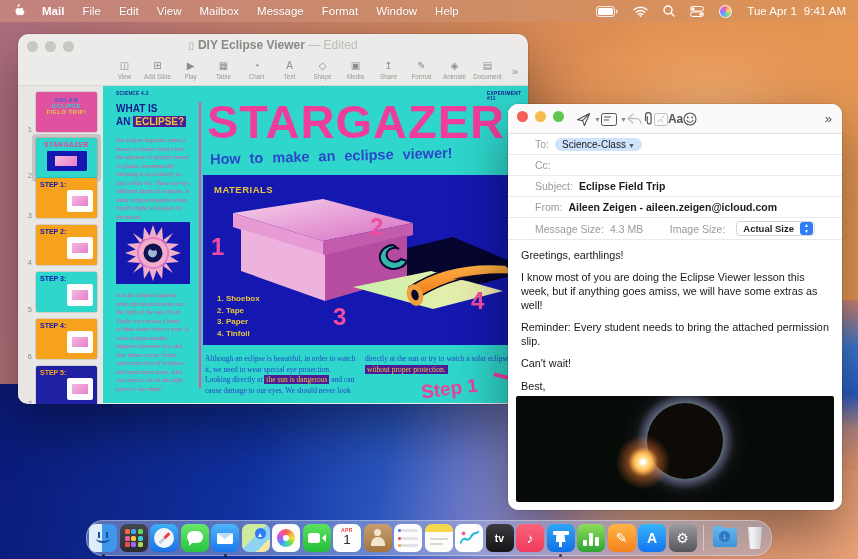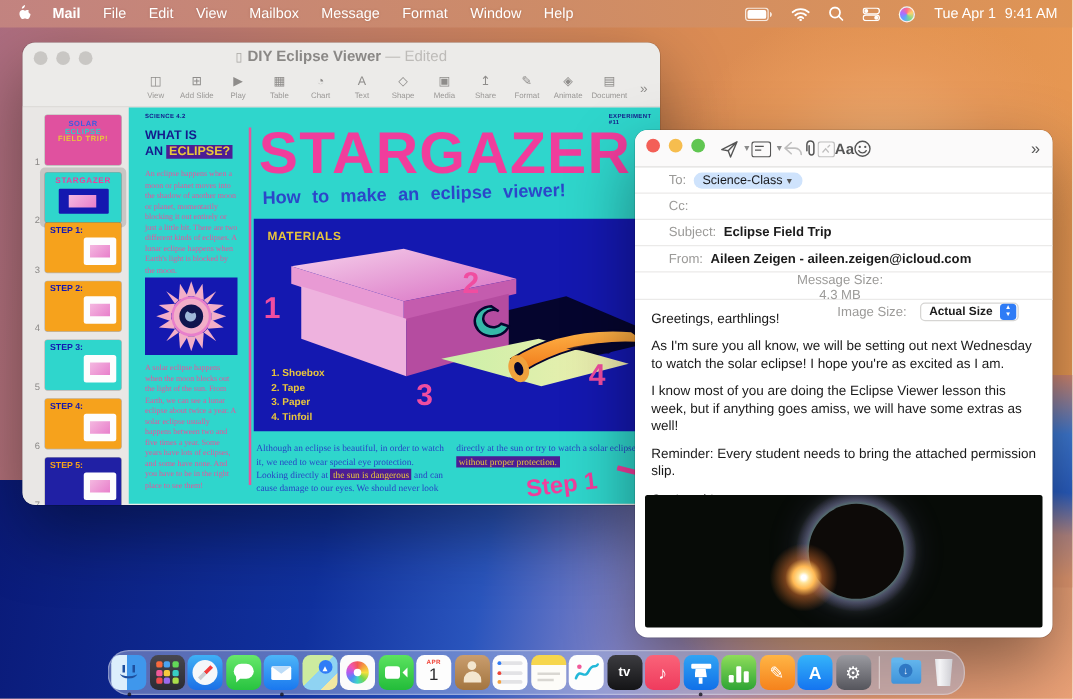--- a/index.html
+++ b/index.html
@@ -101,21 +101,21 @@
   .ml-ic .chev { font-size:7px; color:#8a8a8a; margin-left:3px; }
   .ml-aa { font-size:12px; color:#555; font-weight:bold; }
   .ml-more { position:absolute; right:10px; top:7px; font-size:13px; color:#555; }
   .fields { background:#fff; }
   .frow { position:relative; height:21px; border-bottom:1px solid #ebeae9; display:flex; align-items:center; padding:0 27px; font-size:10.5px; }
   .flabel { color:#9b9a98; margin-right:6px; }
   .fvalue { color:#1c1c1c; }
   .fvalue.b { font-weight:bold; }
   .pill { background:#cfe3fc; border-radius:8px; padding:1px 7px; font-size:10px; color:#17171a; }
   .pill .chev { font-size:7px; color:#555; margin-left:2px; }
-  .size-row { height:22px;flex-direction:column; }
+  .size-row { height:22px; }
   .img-size { margin-left:auto; display:flex; align-items:center; gap:5px; }
   .select { border:1px solid #d6d5d3; border-radius:4px; display:flex; align-items:center; height:15px; padding-left:6px; font-size:9.5px; font-weight:bold; color:#1c1c1c; }
   .stepper { width:13px; height:13px; margin-left:6px; margin-right:1px; border-radius:3px; background:#2f7cf6; color:#fff; font-size:5px; line-height:6px; text-align:center; }
   .ml-body { padding:9px 13px 0; font-size:10.8px; color:#1a1a1a; line-height:1.28; }
   .ml-body p { margin-bottom:8.5px; white-space:pre-line; }
   .attach { position:absolute; left:8px; bottom:8px; width:318px; height:106px; background:#070b07; border-radius:2px; overflow:hidden; }
   .ecl-glow { position:absolute; left:53%; top:42%; width:96px; height:96px; transform:translate(-50%,-50%); border-radius:50%;
     background:radial-gradient(circle,transparent 38%,rgba(236,130,180,.55) 44%,rgba(120,225,175,.4) 52%,rgba(140,110,220,.28) 60%,transparent 72%); }
   .ecl-moon { position:absolute; left:53%; top:42%; width:76px; height:76px; transform:translate(-50%,-50%); border-radius:50%; background:#0d0a08;
     box-shadow:0 0 14px 3px rgba(180,240,200,.35), 0 0 26px 8px rgba(150,120,220,.18); }
@@ -531,21 +531,20 @@
         <span class="flabel">Image Size:</span>
         <span class="select">
             <span>Actual Size</span>
             <span class="stepper">▲<br>▼</span>
           </span>
       </span>
     </div>
   </div>
   <div class="ml-body" id="ml-body">
       <p>Greetings, earthlings!</p>
-      <p>As I'm sure you all know, we will be setting out next Wednesday to watch the solar eclipse! I hope you're as excited as I am.</p>
       <p>I know most of you are doing the Eclipse Viewer lesson this week, but if anything goes amiss, we will have some extras as well!</p>
       <p>Reminder: Every student needs to bring the attached permission slip.</p>
       <p>Can't wait!</p>
       <p>Best,
 Mrs. Zeigen</p>
     </div>
   <div class="attach">
     <div class="ecl-glow"></div>
     <div class="ecl-moon"></div>
     <div class="ecl-flare"></div>

